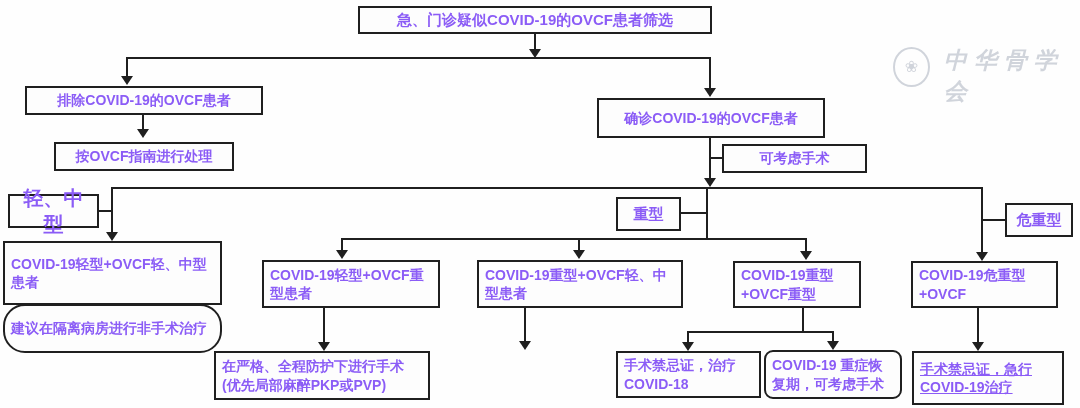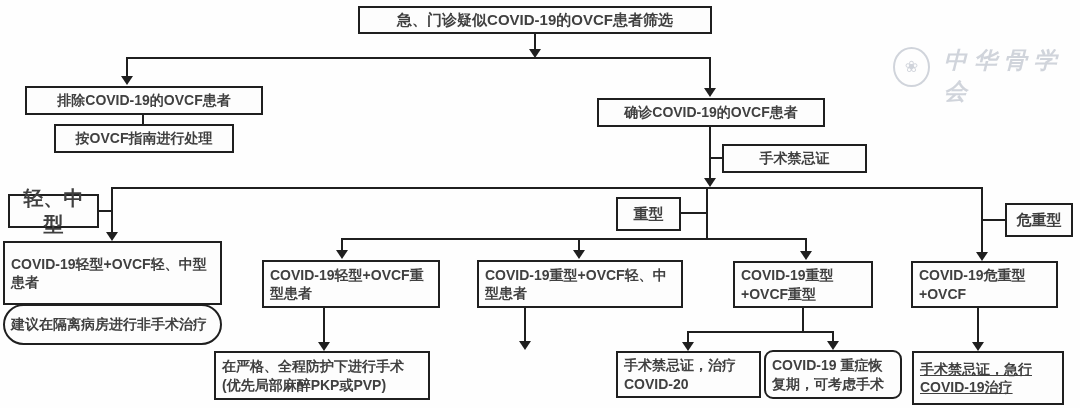--- a/index.html
+++ b/index.html
@@ -2,21 +2,21 @@
 <html><head>
 <meta charset="utf-8">
 <style>
   html,body{margin:0;padding:0;background:#fff;}
   .stage{
     position:relative;width:1080px;height:408px;background:#fefefe;overflow:hidden;
     font-family:"Liberation Sans","DejaVu Sans",sans-serif;
   }
   .box{
     position:absolute;box-sizing:border-box;border:2px solid #1f1f1f;background:#fdfdfd;
-    color:#404040;font-weight:bold;font-size:14px;line-height:1.3;
+    color:#8b5cf6;font-weight:bold;font-size:14px;line-height:1.3;
     display:flex;align-items:center;padding:2px 6px;
   }
   .center{justify-content:center;text-align:center;}
   .left{justify-content:flex-start;text-align:left;}
   .line{position:absolute;background:#1f1f1f;}
   .arr{
     position:absolute;width:0;height:0;
     border-left:6px solid transparent;border-right:6px solid transparent;
     border-top:9px solid #1f1f1f;
   }
@@ -102,46 +102,46 @@
     <div class="arr" style="left:827px;top:341px;"></div>
 
     <div class="line" style="left:977px;top:308px;width:2px;height:36px;"></div>
     <div class="arr" style="left:972px;top:342px;"></div>
   </div>
 
   <div class="box center" style="left:358px;top:6px;width:354px;height:28px;font-size:15px;">急、门诊疑似COVID-19的OVCF患者筛选</div>
 
   <div class="box center" style="left:25px;top:86px;width:238px;height:29px;">排除COVID-19的OVCF患者</div>
 
-  <div class="box center" style="left:54px;top:124px;width:180px;height:29px;text-align:right;">按OVCF指南进行处理</div>
+  <div class="box center" style="left:54px;top:142px;width:180px;height:29px;text-align:right;">按OVCF指南进行处理</div>
 
-  <div class="box center" style="left:597px;top:98px;width:228px;height:29px;">确诊COVID-19的OVCF患者</div>
+  <div class="box center" style="left:597px;top:98px;width:228px;height:40px;">确诊COVID-19的OVCF患者</div>
 
-  <div class="box center" style="left:722px;top:144px;width:145px;height:29px;">手术禁忌证</div>
+  <div class="box center" style="left:722px;top:144px;width:145px;height:29px;">可考虑手术</div>
 
   <div class="box center" style="left:8px;top:194px;width:91px;height:34px;font-size:20px;">轻、中型</div>
 
   <div class="box center" style="left:616px;top:197px;width:65px;height:34px;font-size:15px;">重型</div>
 
   <div class="box center" style="left:1005px;top:203px;width:68px;height:34px;font-size:15px;">危重型</div>
 
   <div class="box left" style="left:3px;top:241px;width:219px;height:64px;">COVID-19轻型+OVCF轻、中型患者</div>
 
-  <div class="box left" style="left:3px;top:304px;width:219px;height:41px;border-radius:22px;">建议在隔离病房进行非手术治疗</div>
+  <div class="box left" style="left:3px;top:304px;width:219px;height:49px;border-radius:22px;">建议在隔离病房进行非手术治疗</div>
 
   <div class="box left" style="left:262px;top:260px;width:178px;height:48px;">COVID-19轻型+OVCF重型患者</div>
 
   <div class="box left" style="left:214px;top:351px;width:216px;height:49px;">在严格、全程防护下进行手术(优先局部麻醉PKP或PVP)</div>
 
   <div class="box left" style="left:477px;top:260px;width:206px;height:48px;">COVID-19重型+OVCF轻、中型患者</div>
 
 
-  <div class="box left" style="left:733px;top:261px;width:140px;height:47px;">COVID-19重型+OVCF重型</div>
+  <div class="box left" style="left:733px;top:261px;width:128px;height:47px;">COVID-19重型+OVCF重型</div>
 
-  <div class="box left" style="left:616px;top:351px;width:145px;height:47px;">手术禁忌证，治疗COVID-20</div>
+  <div class="box left" style="left:616px;top:351px;width:145px;height:47px;">手术禁忌证，治疗COVID-18</div>
 
   <div class="box left" style="left:764px;top:350px;width:138px;height:49px;border-radius:9px;">COVID-19 重症恢复期，可考虑手术</div>
 
   <div class="box left" style="left:911px;top:261px;width:147px;height:47px;">COVID-19危重型+OVCF</div>
 
   <div class="box left" style="left:912px;top:351px;width:152px;height:54px;text-decoration:underline;">手术禁忌证，急行COVID-19治疗</div>
 
 </div>
 
 </body></html>

